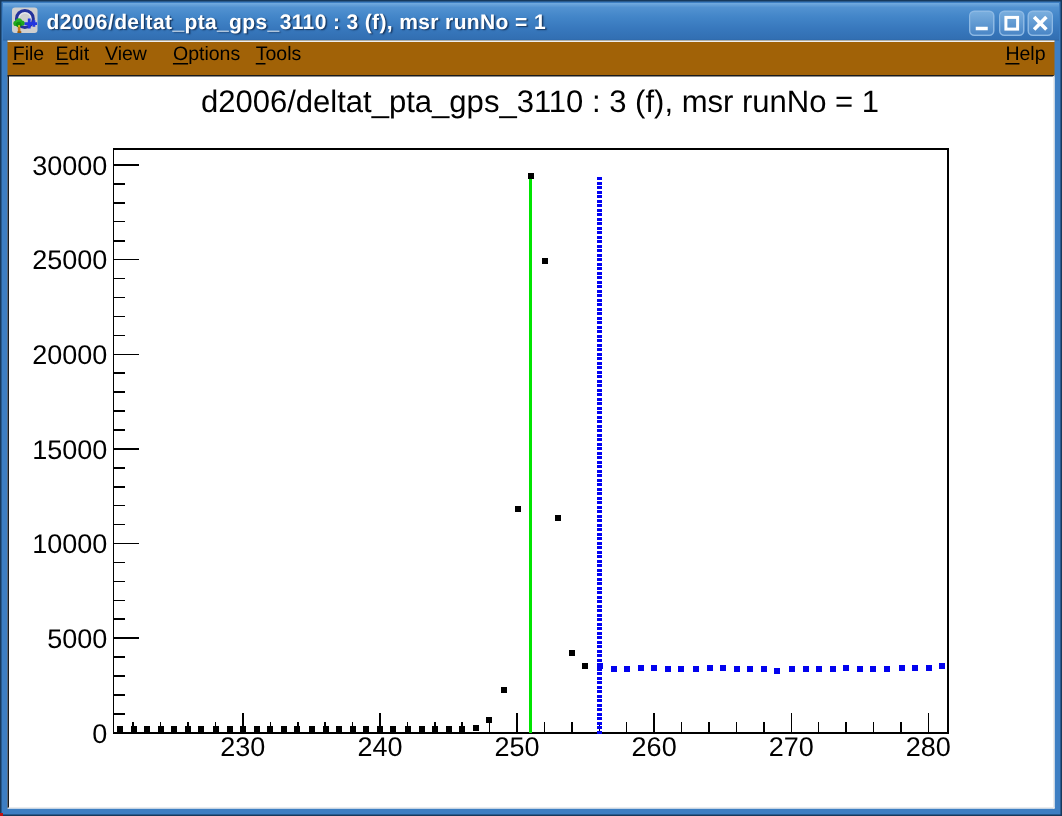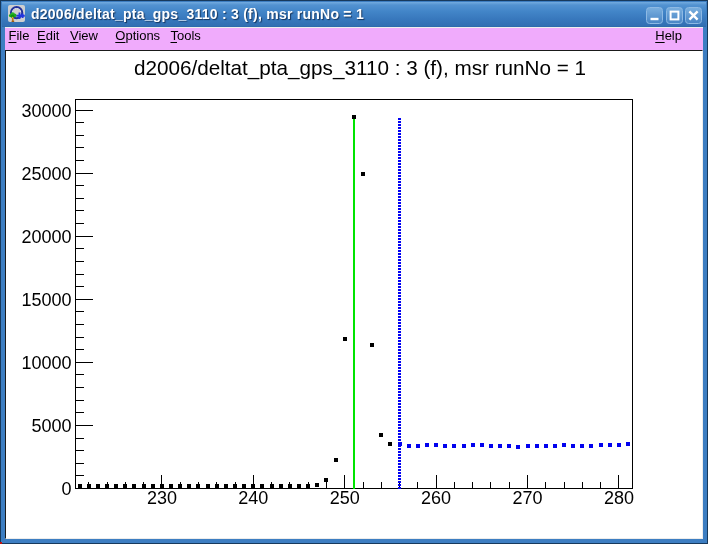--- a/index.html
+++ b/index.html
@@ -2,21 +2,21 @@
 <html><head><meta charset="utf-8"><style>
 *{margin:0;padding:0;box-sizing:border-box}
 body{width:708px;height:544px;font-family:"Liberation Sans",sans-serif;position:relative;overflow:hidden;background:#fff}
 .win{position:absolute;inset:0;border:1px solid #17395c;background:#3d7ec2}
 .title{position:absolute;left:1px;top:1px;right:1px;height:25px;
  background:linear-gradient(to bottom,#73abdf 0%,#5292d1 12%,#4285c8 38%,#3878bd 68%,#326fb2 96%,#2d67a7 100%);}
 .ticon{position:absolute;left:6px;top:3px;width:17px;height:17px;background:#cfcfcf;border-radius:2px;overflow:hidden}
 .ttext{position:absolute;left:29px;top:4px;font-size:14px;font-weight:bold;color:#fff;text-shadow:1px 1px 1px rgba(10,30,60,.75);letter-spacing:.25px;white-space:nowrap}
 .btn{position:absolute;top:4.5px;width:17px;height:17px;border-radius:3.5px;
  background:linear-gradient(to bottom,#79aede,#4a86c6);border:1px solid #8db9e4}
-.menu{position:absolute;left:4px;right:4px;top:26px;height:23px;background:#f0abfc;border-top:1px solid #eee}
+.menu{position:absolute;left:4px;right:4px;top:26px;height:23px;background:#a16207;border-top:1px solid #eee}
 .mi{position:absolute;top:0px;font-size:13px;color:#000}
 .mi u{text-decoration:underline;text-underline-offset:2px}
 .canvas{position:absolute;left:4px;right:4px;top:49px;bottom:4px;background:#fff;
  border-top:1px solid #1a1a1a;border-left:1px solid #1a1a1a;border-right:1px solid #ececec;border-bottom:1px solid #ececec}
 svg text{font-family:"Liberation Sans",sans-serif}
 .reddot{position:absolute;left:-1px;bottom:-1px;width:2px;height:2px;background:#c01212}
 </style></head><body>
 <div class="win">
  <div class="title">
   <div class="ticon"><svg width="17" height="17" viewBox="0 0 17 17">
@@ -43,21 +43,21 @@
   <div class="btn" style="left:683px"><svg width="15" height="15" viewBox="0 0 15 15">
           <path d="M3.4 3.4 L11.6 11.6 M11.6 3.4 L3.4 11.6" stroke="#fff" stroke-width="2.4"></path>
         </svg></div>
  </div>
  <div class="menu">
   <span class="mi" style="left:3.5px"><u>F</u>ile</span>
   <span class="mi" style="left:32px"><u>E</u>dit</span>
   <span class="mi" style="left:65px"><u>V</u>iew</span>
   <span class="mi" style="left:110.3px"><u>O</u>ptions</span>
   <span class="mi" style="left:165.5px"><u>T</u>ools</span>
-  <span class="mi" style="right:21px"><u>H</u>elp</span>
+  <span class="mi" style="right:6px"><u>H</u>elp</span>
  </div>
  <div class="canvas"></div>
  <div class="reddot"></div>
 </div>
 <svg width="708" height="544" viewBox="0 0 708 544" shape-rendering="crispEdges" style="position:absolute;left:0;top:0">
     <rect x="75.6" y="99.4" width="556.4" height="389.1" fill="none" stroke="#000" stroke-width="1"></rect>
     <line x1="88.8" y1="488.5" x2="88.8" y2="481.5" stroke="#000" stroke-width="1"></line>
     <line x1="107.1" y1="488.5" x2="107.1" y2="481.5" stroke="#000" stroke-width="1"></line>
     <line x1="125.3" y1="488.5" x2="125.3" y2="481.5" stroke="#000" stroke-width="1"></line>
     <line x1="143.6" y1="488.5" x2="143.6" y2="481.5" stroke="#000" stroke-width="1"></line>

